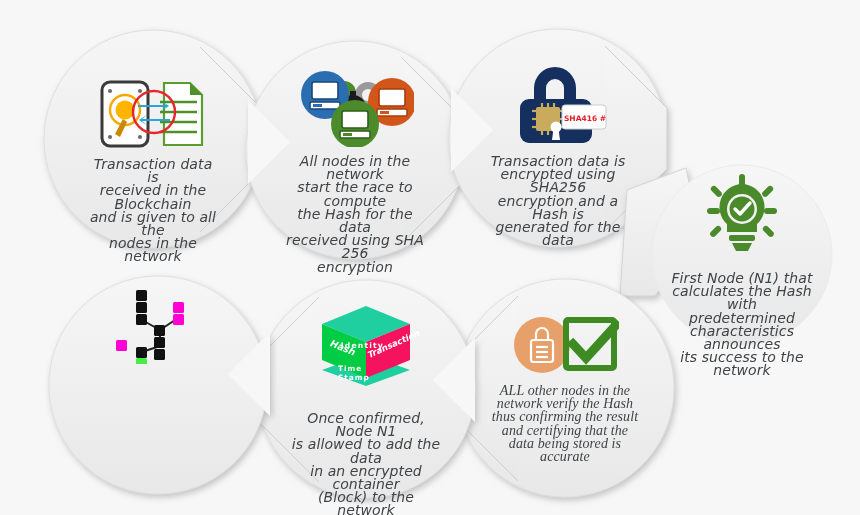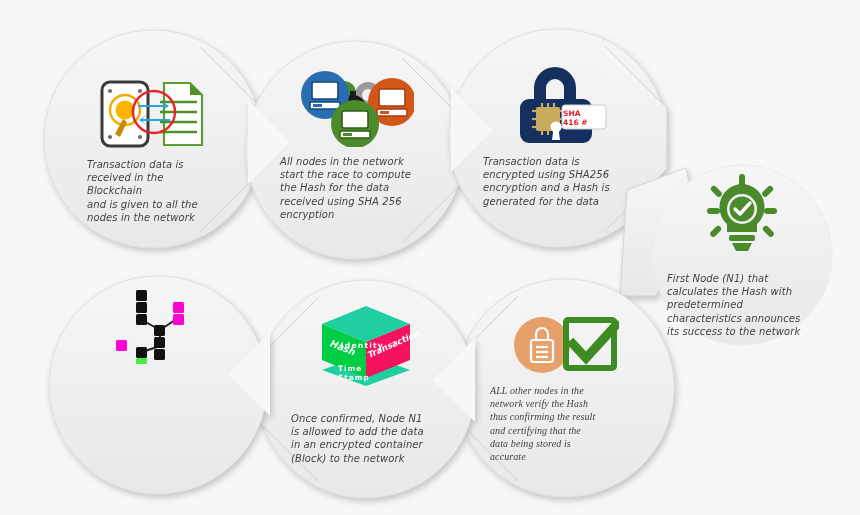--- a/index.html
+++ b/index.html
@@ -14,24 +14,24 @@
   .node{position:absolute;}
   .node .content{
     position:absolute;left:0;top:0;width:100%;height:100%;
     display:flex;flex-direction:column;align-items:center;
     pointer-events:none;
   }
   .icon-wrap{display:flex;align-items:center;justify-content:center;}
   .caption{
     font-family:"DejaVu Sans","Liberation Sans",sans-serif;
     font-style:italic;
-    font-size:10px;
+    font-size:14px;
     line-height:13.2px;
     color:#3f4346;
-    text-align:left;
+    text-align:center;
     white-space:pre-line;
     letter-spacing:0.1px;
   }
   .cap-narrow{width:132px;}
   .cap-wide{width:150px;}
 </style>
 </head>
 <body>
 
 <div id="stage">
@@ -201,21 +201,21 @@
                 <line x1="50" y1="68" x2="50" y2="74"></line>
                 <line x1="56" y1="68" x2="56" y2="74"></line>
             </g>
           </g>
 
           <circle cx="58" cy="66" r="5.5" fill="#ffffff"></circle>
           <path d="M55.5 68 h5 l1.5 11 h-8 z" fill="#ffffff"></path>
 
           <rect x="64" y="44" width="44" height="24" rx="3" fill="#ffffff" stroke="#cccccc" stroke-width="1"></rect>
         </svg>
-        <div style="position:absolute;left:65px;top:45px;width:44px;height:24px;display:flex;flex-direction:column;justify-content:center;">
+        <div style="position:absolute;left:65px;top:45px;width:44px;height:24px;display:flex;flex-direction:row;align-items:center;justify-content:center;">
           <span style="font-size:7.5px;font-weight:bold;color:#e41b23;line-height:9px;">SHA</span>
           <span style="font-size:7.5px;font-weight:bold;color:#e41b23;line-height:9px;">416 #</span>
         </div>
       </div>
       <div class="caption cap-wide" style="margin-top:6px;">Transaction data is
 encrypted using SHA256
 encryption and a Hash is
 generated for the data</div>
     </div>
   </div>

